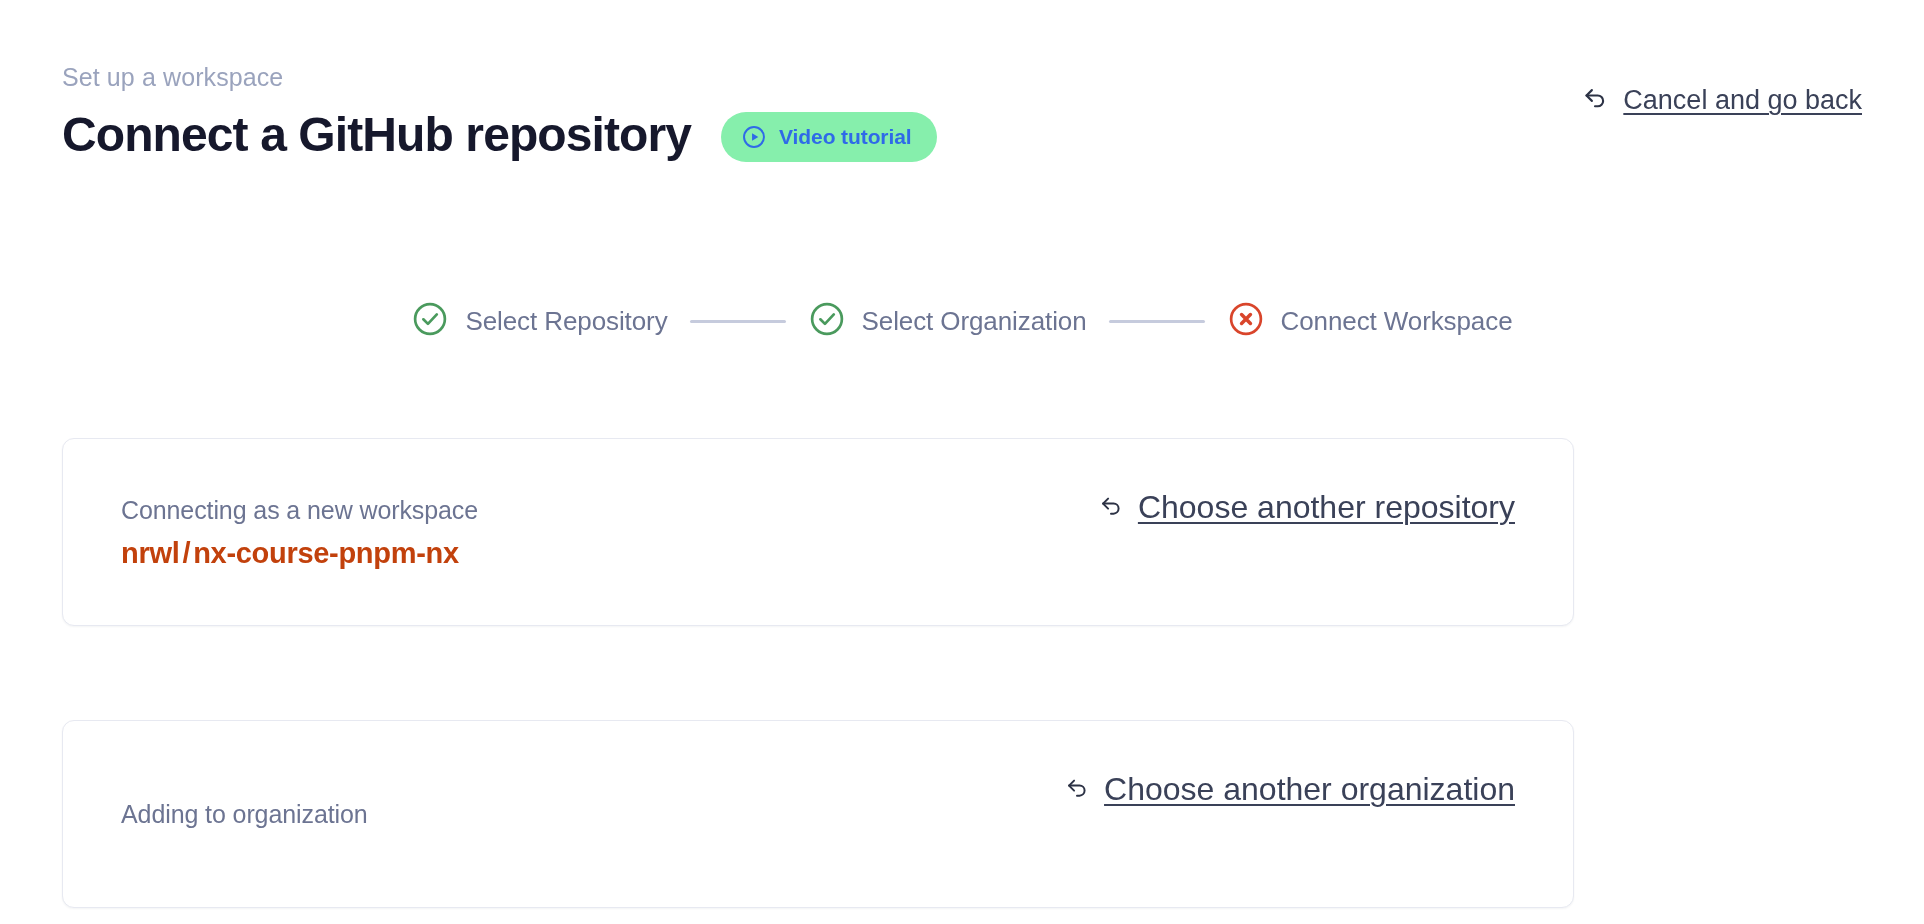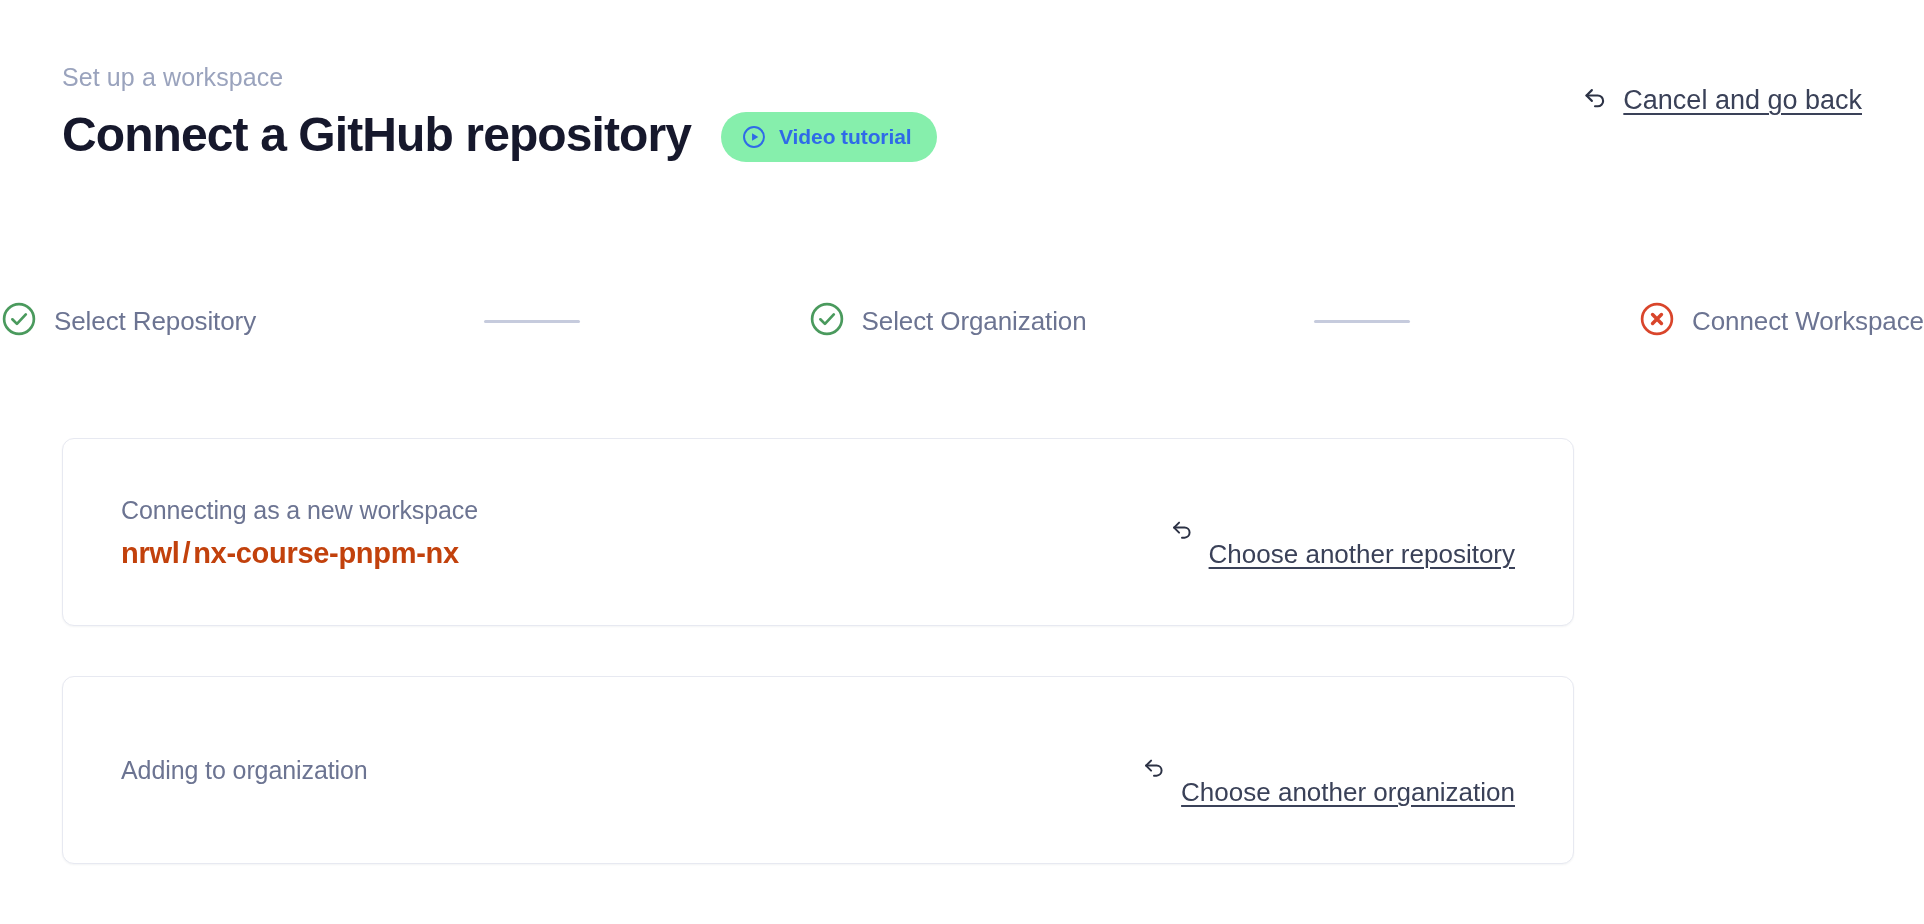--- a/index.html
+++ b/index.html
@@ -95,21 +95,21 @@
 
   .back-arrow { display: block; flex: none; }
 
   
   .stepper {
     position: absolute;
     left: 0;
     right: 0;
     top: 300px;
     display: flex;
-    justify-content: space-between;
+    justify-content: center;
     align-items: center;
   }
   .step {
     display: flex;
     align-items: center;
     gap: 16px;
   }
   .step-label {
     font-size: 26px;
     line-height: 30px;
@@ -132,21 +132,21 @@
   .card {
     position: absolute;
     left: 62px;
     width: 1512px;
     background: #ffffff;
     border: 1.5px solid #e7e9f1;
     border-radius: 12px;
     box-shadow: 0 1px 2px rgba(26, 32, 64, 0.05);
   }
   #card-repository { top: 438px; height: 188px; }
-  #card-organization { top: 676px; height: 188px; }
+  #card-organization { top: 720px; height: 188px; }
 
   .card-inner {
     position: relative;
     height: 100%;
     padding: 0 58px;
     display: flex;
     align-items: center;
   }
 
   .card-body { flex: 1 1 auto; }
@@ -175,28 +175,27 @@
   .card-action {
     display: inline-flex;
     align-items: center;
     gap: 13px;
     cursor: pointer;
     flex: none;
     align-self: flex-start;
     margin-top: 52px;
   }
   .card-action .label {
-    font-size: 26px;
+    font-size: 32px;
     line-height: 31px;
     color: #3a4158;
     text-decoration: underline;
     text-underline-offset: 4px;
     text-decoration-thickness: 1.5px;
     white-space: nowrap;
-    margin-top: 48px;
   }
 </style>
 </head>
 <body>
 
 <div class="page">
 
   <div class="header">
     <div class="eyebrow">Set up a workspace</div>
 

